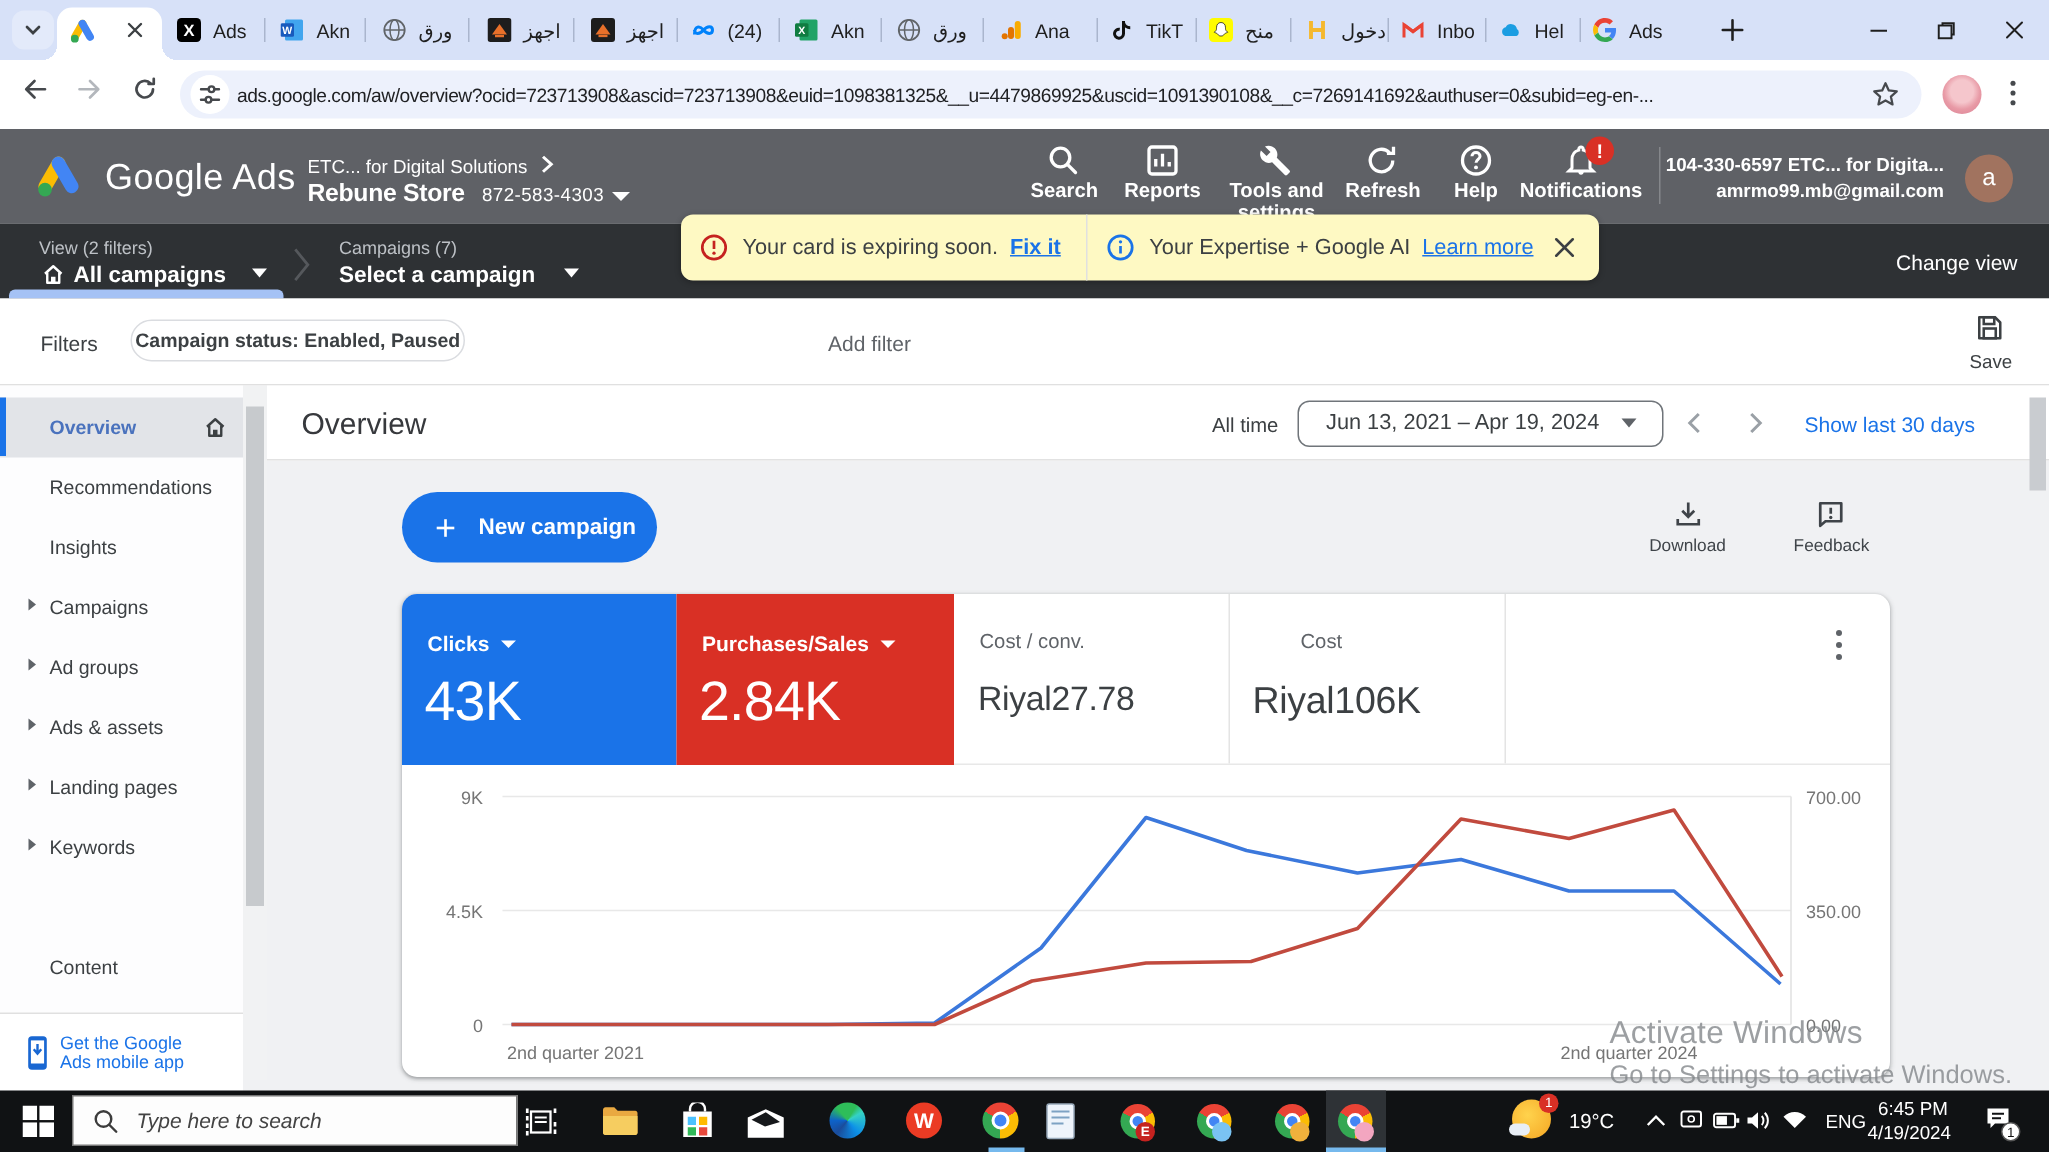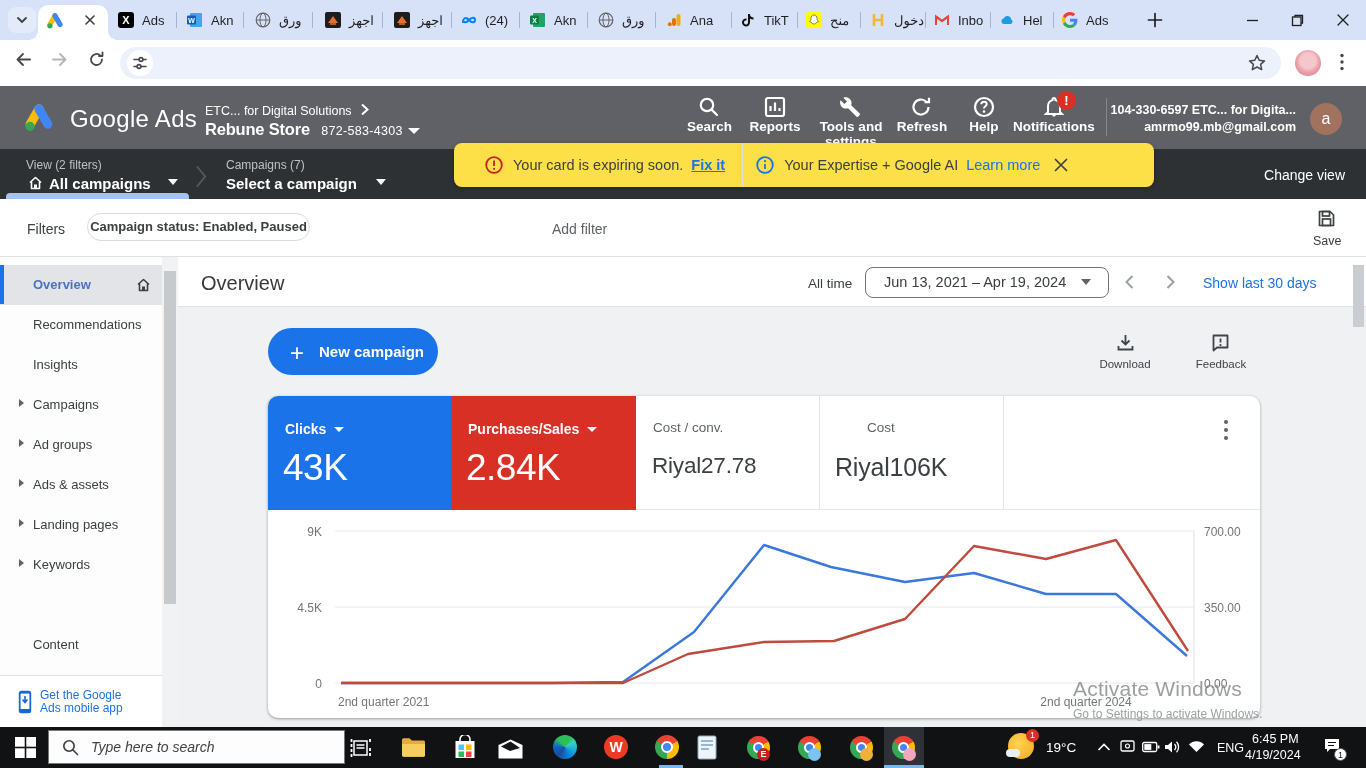--- a/index.html
+++ b/index.html
@@ -36,21 +36,21 @@
 #acct2 span { font-size:12.5px; font-weight:normal; margin-left:7px; letter-spacing:0.3px; }
 #rightacct { position:absolute; right:70px; top:102px; color:#fff; font-size:12.5px; font-weight:bold; text-align:right; line-height:17px; }
 #avatar { position:absolute; left:1310px; top:103px; width:32px; height:32px; border-radius:50%; background:#a1735f; color:#fff; font-size:16px; text-align:center; line-height:32px; }
 
 
 #subnav { position:absolute; left:0; top:149px; width:1366px; height:50px; background:#2e3134; }
 #bluepill { position:absolute; left:6px; top:44px; width:183px; height:6px; background:#a5c2f5; border-radius:4px 4px 0 0; }
 #changeview { position:absolute; right:21px; top:167px; color:#fff; font-size:14px; }
 
 
-#banner { position:absolute; left:454px; top:143px; width:700px; height:44px; background:#fde047; border-radius:8px; box-shadow:0 1px 4px rgba(0,0,0,0.3); display:flex; align-items:center;padding-left:18px; }
+#banner { position:absolute; left:454px; top:143px; width:612px; height:44px; background:#fef9c3; border-radius:8px; box-shadow:0 1px 4px rgba(0,0,0,0.3); display:flex; align-items:center; }
 
 
 #filtersrow { position:absolute; left:0; top:199px; width:1366px; height:58px; background:#fff; border-bottom:1px solid #e0e0e0; }
 .fpill { position:absolute; top:14px; height:28px; border:1px solid #dadce0; border-radius:15px; font-size:13px; color:#3c4043; line-height:26px; text-align:center; font-weight:bold; }
 
 
 #sidebar { position:absolute; left:0; top:257px; width:162px; height:470px; background:#fdfdfe; }
 .sitem { position:absolute; left:0; width:162px; height:40px; font-size:13px; color:#3c4043; line-height:40px; }
 .sitem .txt { position:absolute; left:33px; }
 .sitem .car { position:absolute; left:19px; top:14px; width:0; height:0; border-left:5px solid #5f6368; border-top:4px solid transparent; border-bottom:4px solid transparent; }
@@ -81,21 +81,21 @@
 #mred { position:absolute; left:451px; top:396px; width:185px; height:114px; background:#d93025; color:#fff; }
 .mlabel { position:absolute; left:17px; top:25px; font-size:14px; font-weight:bold; }
 .mval { position:absolute; left:15px; top:51px; font-size:37px; letter-spacing:-0.5px; }
 .msep { position:absolute; top:396px; width:1px; height:113px; background:#e4e4e4; }
 .mwlabel { position:absolute; top:420px; font-size:13.5px; color:#5f6368; }
 .mwval { position:absolute; top:453px; font-size:22.5px; color:#3c4043; letter-spacing:-0.2px; }
 #hdrline { position:absolute; left:636px; top:509px; width:624px; height:1px; background:#e8e8e8; }
 
 #watermark { position:absolute; left:1073px; top:677px; color:rgba(128,132,136,0.78); }
 #watermark .l1 { font-size:21px; letter-spacing:0.2px; }
-#watermark .l2 { font-size:12px; margin-top:6px; }
+#watermark .l2 { font-size:17px; margin-top:6px; }
 
 
 #taskbar { position:absolute; left:0; top:727px; width:1366px; height:41px; background:#101214; }
 #tsearch { position:absolute; left:48px; top:730px; width:297px; height:34px; background:#fdfdfd; border:1px solid #777; display:flex; align-items:center; }
 #tsearch .mag { margin-left:13px; }
 #tsearch .txt { margin-left:12px; font-size:14px; color:#434343;font-style:italic; }
 .tray { position:absolute; color:#fff; font-size:12px; }
 </style>
 </head>
 <body>
@@ -275,20 +275,21 @@
       <path d="M14.5 1.5 V5 H11" fill="none" stroke="#46494d" stroke-width="1.8" stroke-linecap="round" stroke-linejoin="round"></path>
     </svg>
   <div id="omnibox"></div>
   <div id="tunecirc">
       <svg style="position:absolute;left:5px;top:5px" width="16" height="16" viewBox="0 0 16 16">
         <path d="M2 4.5 H7 M11 4.5 H14 M2 11.5 H5 M9 11.5 H14" stroke="#46494d" stroke-width="1.6" stroke-linecap="round"></path>
         <circle cx="9" cy="4.5" r="1.9" fill="none" stroke="#46494d" stroke-width="1.6"></circle>
         <circle cx="7" cy="11.5" r="1.9" fill="none" stroke="#46494d" stroke-width="1.6"></circle>
       </svg>
     </div>
+  <div id="urltext">ads.google.com/aw/overview?ocid=723713908&amp;ascid=723713908&amp;euid=1098381325&amp;__u=4479869925&amp;uscid=1091390108&amp;__c=7269141692&amp;authuser=0&amp;subid=eg-en-...</div>
   <svg class="navicon" style="left:1248px;top:54px" width="18" height="18" viewBox="0 0 18 18">
       <path d="M9 1.5 L11.2 6.3 16.5 6.9 12.6 10.4 13.7 15.6 9 13 4.3 15.6 5.4 10.4 1.5 6.9 6.8 6.3 Z" fill="none" stroke="#46494d" stroke-width="1.5" stroke-linejoin="round"></path>
     </svg>
   <div style="position:absolute;left:1295px;top:50px;width:26px;height:26px;border-radius:50%;background:radial-gradient(circle at 50% 42%, #f5c6cc 0 38%, #e89aa6 60%, #d87f92 100%);"></div>
   <svg class="navicon" style="left:1340px;top:53px" width="4" height="18" viewBox="0 0 4 18">
       <circle cx="2" cy="2.5" r="1.7" fill="#46494d"></circle>
       <circle cx="2" cy="9" r="1.7" fill="#46494d"></circle>
       <circle cx="2" cy="15.5" r="1.7" fill="#46494d"></circle>
     </svg>
 
@@ -368,21 +369,21 @@
       </svg>
     <span style="margin-left:10px;font-size:14.5px;color:#3c4043">Your card is expiring soon.</span>
     <span style="margin-left:8px;font-size:14.5px;color:#1a73e8;text-decoration:underline;font-weight:bold">Fix it</span>
     <div style="width:1px;height:44px;background:#e0e0e0;margin-left:17px"></div>
     <svg style="margin-left:13px" width="18" height="18" viewBox="0 0 18 18">
         <circle cx="9" cy="9" r="7.8" fill="none" stroke="#1a73e8" stroke-width="1.8"></circle>
         <path d="M9 8 V13" stroke="#1a73e8" stroke-width="1.8"></path>
         <circle cx="9" cy="5.2" r="1.1" fill="#1a73e8"></circle>
       </svg>
     <span style="margin-left:10px;font-size:14.5px;color:#3c4043">Your Expertise + Google AI</span>
-    <span style="margin-left:8px;font-size:14.5px;color:#1a73e8;">Learn more</span>
+    <span style="margin-left:8px;font-size:14.5px;color:#1a73e8;text-decoration:underline">Learn more</span>
     <svg style="margin-left:14px" width="14" height="14" viewBox="0 0 14 14">
         <path d="M1.5 1.5 L12.5 12.5 M12.5 1.5 L1.5 12.5" stroke="#3c4043" stroke-width="1.7" stroke-linecap="round"></path>
       </svg>
   </div>
 
   <div id="filtersrow"></div>
   <div style="position:absolute;left:27px;top:221px;font-size:14px;color:#3c4043">Filters</div>
   <div class="fpill" style="left:87px;top:213px;width:223px">Campaign status: Enabled, Paused</div>
   <div style="position:absolute;left:552px;top:221px;font-size:14px;color:#5f6368">Add filter</div>
   <svg style="position:absolute;left:1317px;top:209px" width="19" height="19" viewBox="0 0 19 19">

